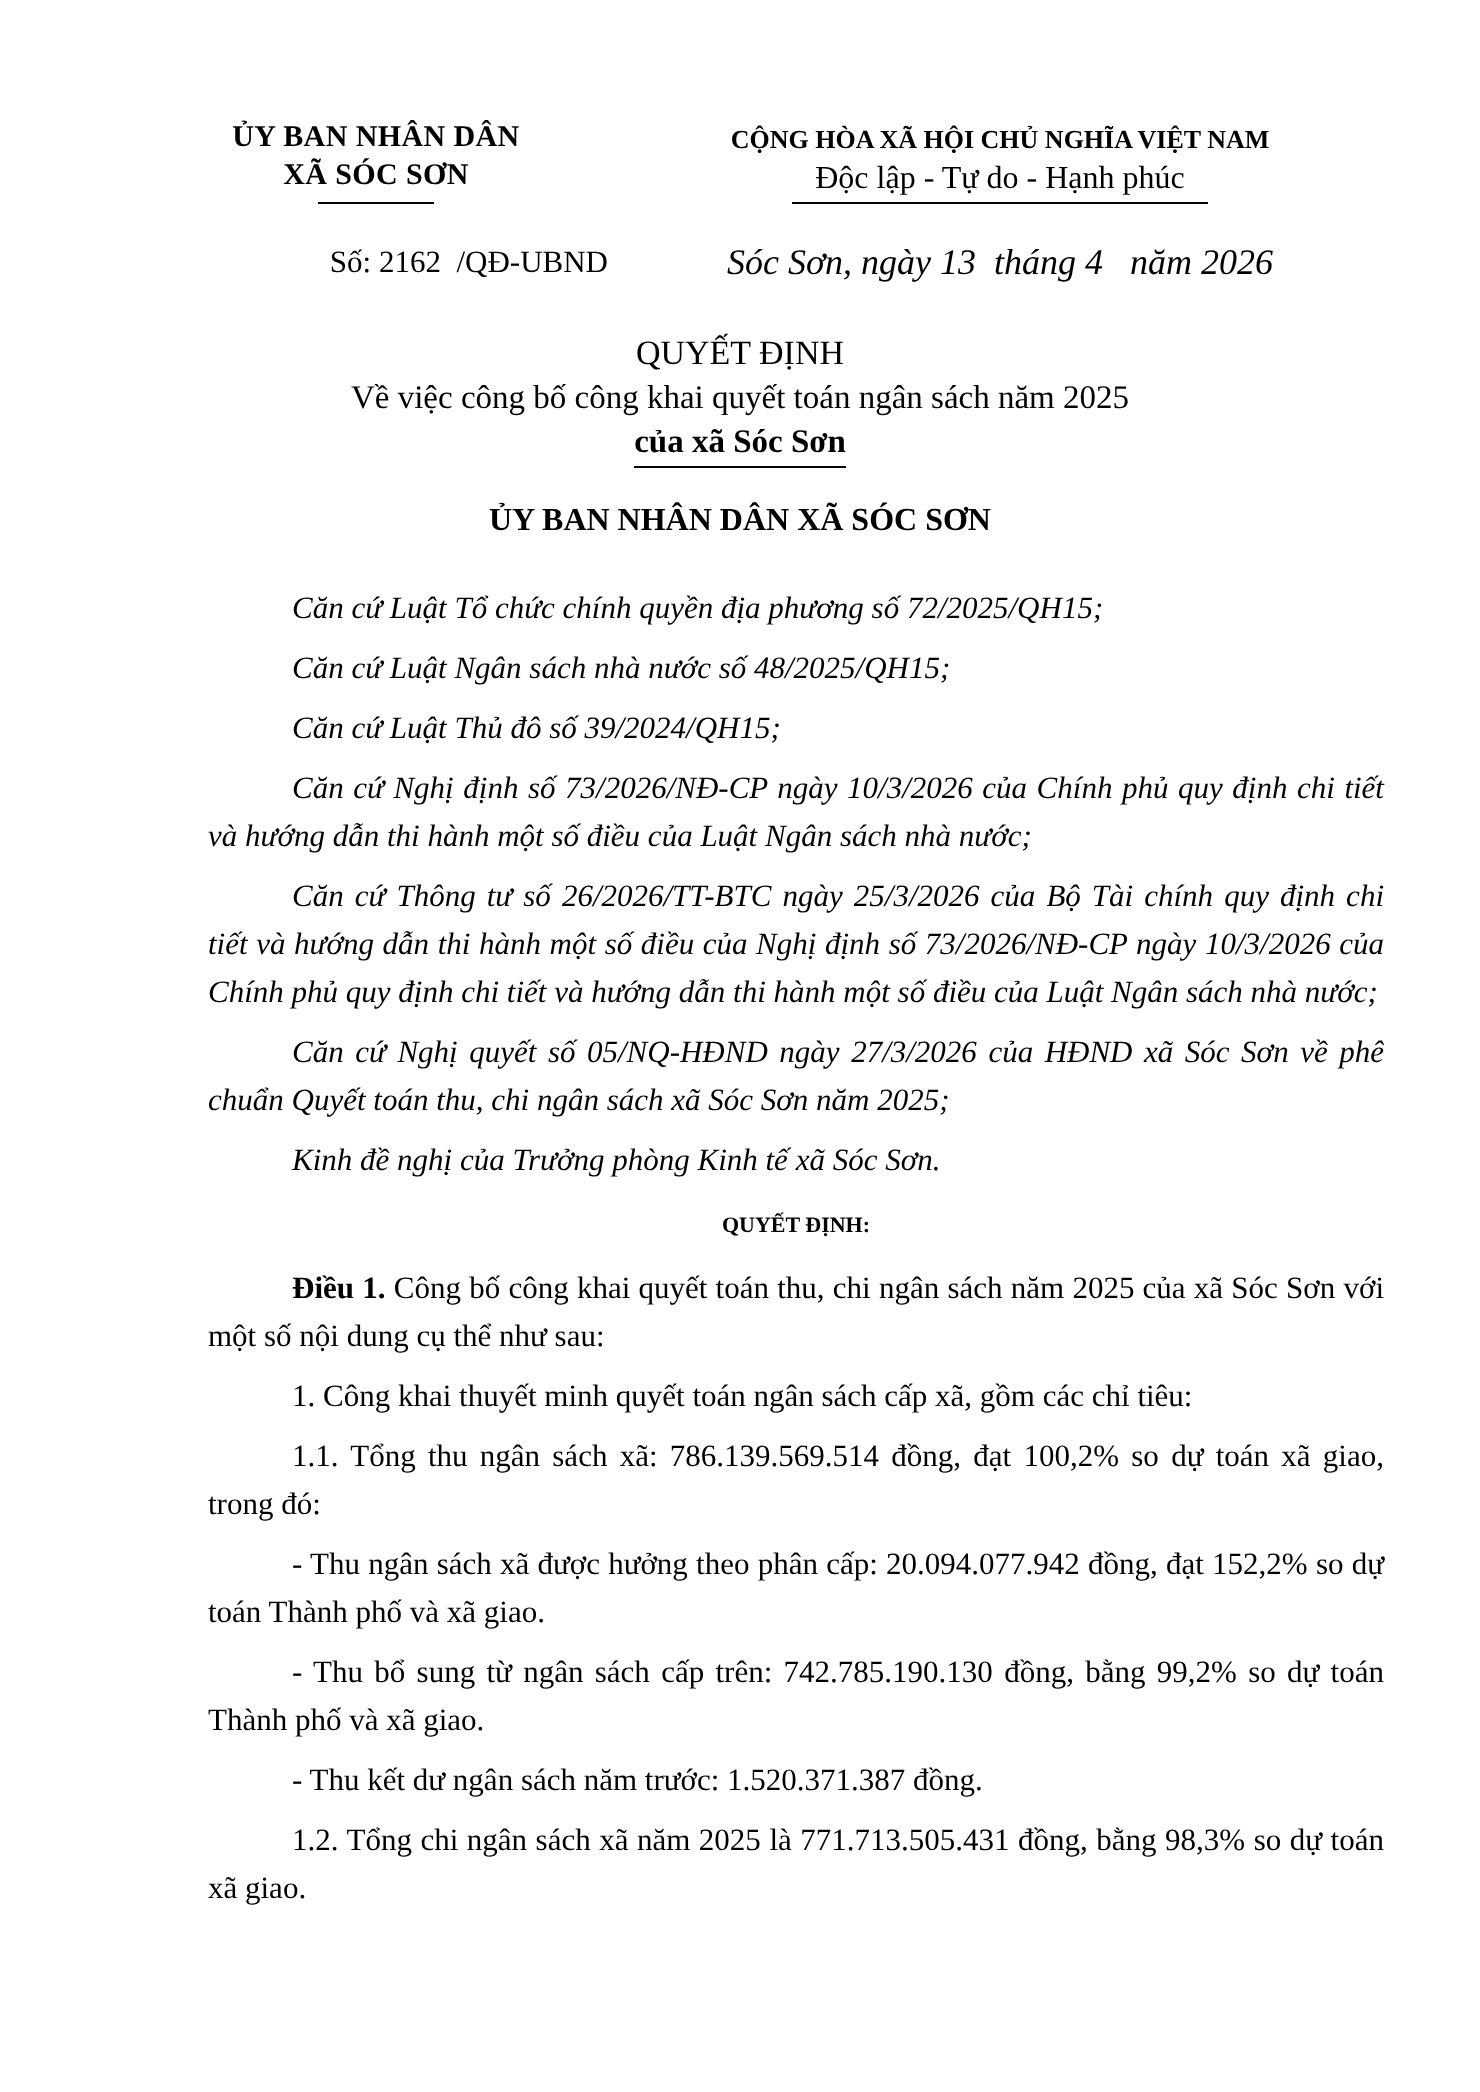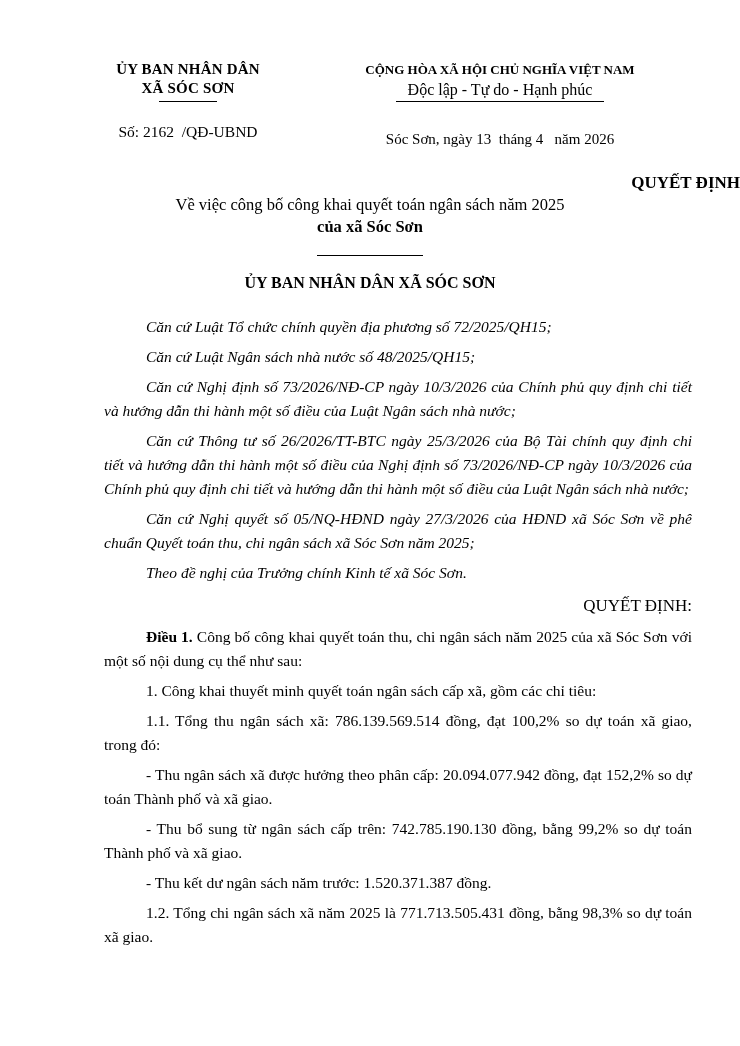--- a/index.html
+++ b/index.html
@@ -35,62 +35,63 @@
   }
   .rep-line2 {
     font-weight: normal;
     font-size: 16px;
     line-height: 21px;
   }
   .rule-short { width: 58px;  border-bottom: 1.4px solid #000; margin: 3px auto 0; }
   .rule-long  { width: 208px; border-bottom: 1.4px solid #000; margin: 1px auto 0; }
   .doc-number {
     margin-top: 21px;
-    text-align: center;
+    text-align: right;
     font-size: 15.5px;
     white-space: pre;
   }
   .date-line {
-    margin-top: 29px;
-    font-size: 15px;
+    margin-top: 19px;
+    font-style: italic;
+    font-size: 18px;
     white-space: pre;
   }
   
   .title-block { text-align: center; margin-top: 23px; }
-  .title-main  { font-weight: bold; font-size: 17px;   line-height: 23px; text-align: right; }
+  .title-main  { font-weight: normal; font-size: 17px;   line-height: 23px; }
   .title-sub   { font-weight: normal; font-size: 16.5px; line-height: 22px; }
   .title-sub2  {
     display: inline-block;
     font-weight: bold;
     font-size: 16.5px;
     line-height: 22px;
     border-bottom: 1.4px solid #000;
-    padding-bottom: 17px;
+    padding-bottom: 1px;
   }
   .issuer-line {
     text-align: center;
     font-weight: bold;
     font-size: 16px;
     margin-top: 17px;
     line-height: 20px;
   }
   
   .content { padding: 0 48px 0 104px; margin-top: 22px; }
   .para {
     margin: 0 0 6px 0;
     font-size: 15.5px;
     line-height: 24px;
     text-align: justify;
     text-indent: 42px;
   }
   .preamble .para { font-style: italic; }
   .decide-heading {
-    text-align: right;
-    font-weight: normal;
-    font-size: 17px;
+    text-align: center;
+    font-weight: bold;
+    font-size: 11px;
     line-height: 21px;
     margin: 10px 0 9px 0;
   }
   .article-label { font-weight: bold; }
 </style>
 </head>
 <body>
 
 <div class="page">
 
@@ -115,24 +116,25 @@
     <div><span class="title-sub2">của xã Sóc Sơn</span></div>
   </div>
 
   <div class="issuer-line">ỦY BAN NHÂN DÂN XÃ SÓC SƠN</div>
 
   <div class="content">
 
     <div class="preamble">
       <p class="para">Căn cứ Luật Tổ chức chính quyền địa phương số 72/2025/QH15;</p>
       <p class="para">Căn cứ Luật Ngân sách nhà nước số 48/2025/QH15;</p>
+      <p class="para">Căn cứ Luật Thủ đô số 39/2024/QH15;</p>
       <p class="para">Căn cứ  Nghị định số 73/2026/NĐ-CP ngày 10/3/2026 của Chính phủ quy định chi tiết và hướng dẫn thi hành một số điều của Luật Ngân sách nhà nước;</p>
       <p class="para">Căn cứ Thông tư số 26/2026/TT-BTC ngày 25/3/2026 của Bộ Tài chính quy định chi tiết và hướng dẫn thi hành một số điều của Nghị định số 73/2026/NĐ-CP ngày 10/3/2026 của Chính phủ quy định chi tiết và hướng dẫn thi hành một số điều của Luật Ngân sách nhà nước;</p>
       <p class="para">Căn cứ Nghị quyết số 05/NQ-HĐND ngày 27/3/2026 của HĐND xã Sóc Sơn về phê chuẩn Quyết toán thu, chi ngân sách xã Sóc Sơn năm 2025;</p>
-      <p class="para">Theo đề nghị của Trưởng chính Kinh tế xã Sóc Sơn.</p>
+      <p class="para">Kinh đề nghị của Trưởng phòng Kinh tế xã Sóc Sơn.</p>
     </div>
 
     <div class="decide-heading">QUYẾT ĐỊNH:</div>
 
     <p class="para"><span class="article-label">Điều 1.</span><span> Công bố công khai quyết toán thu, chi ngân sách năm 2025 của xã Sóc Sơn với một số nội dung cụ thể như sau:</span></p>
 
     <p class="para">1. Công khai thuyết minh quyết toán ngân sách cấp xã, gồm các chỉ tiêu:</p>
     <p class="para">1.1. Tổng thu ngân sách xã: 786.139.569.514 đồng, đạt 100,2% so dự toán xã giao, trong đó:</p>
     <p class="para">- Thu ngân sách xã được hưởng theo phân cấp: 20.094.077.942 đồng, đạt 152,2% so dự toán Thành phố và xã giao.</p>
     <p class="para">- Thu bổ sung từ ngân sách cấp trên: 742.785.190.130 đồng, bằng 99,2% so dự toán Thành phố và xã giao.</p>

